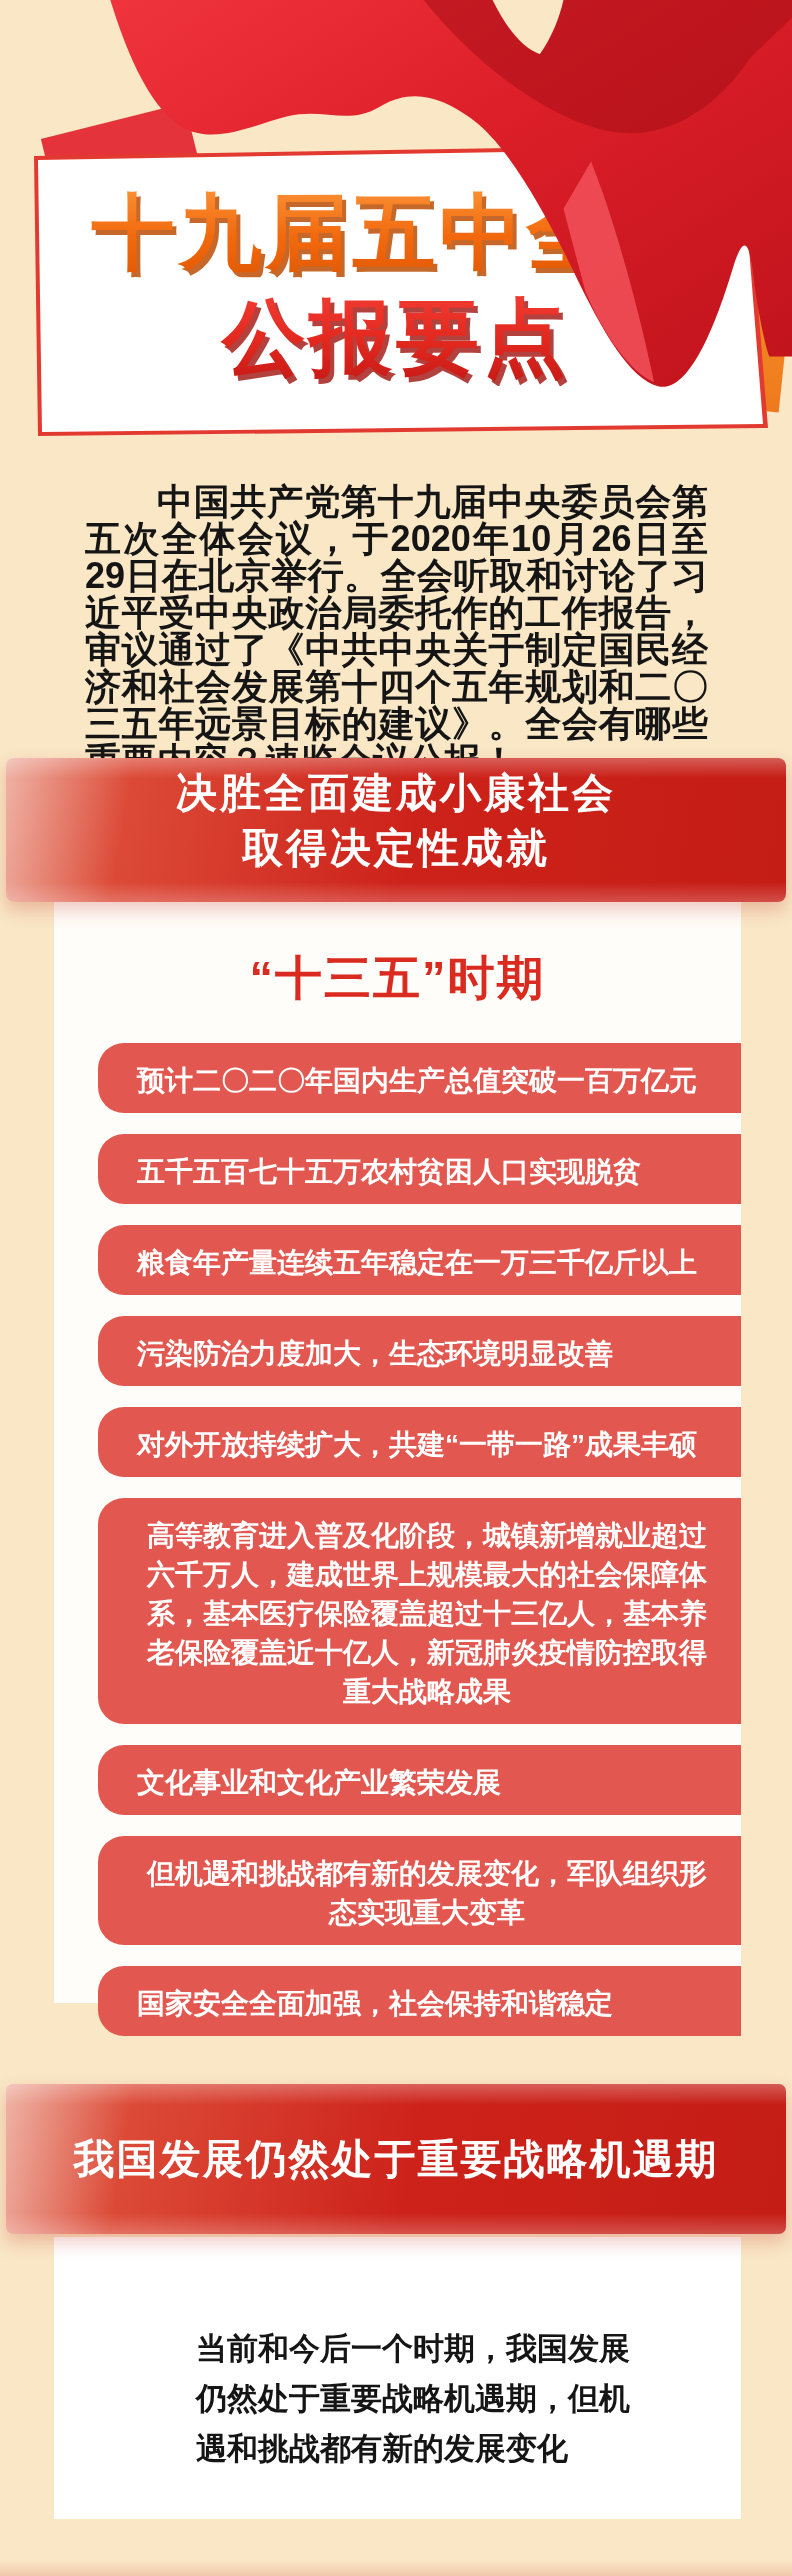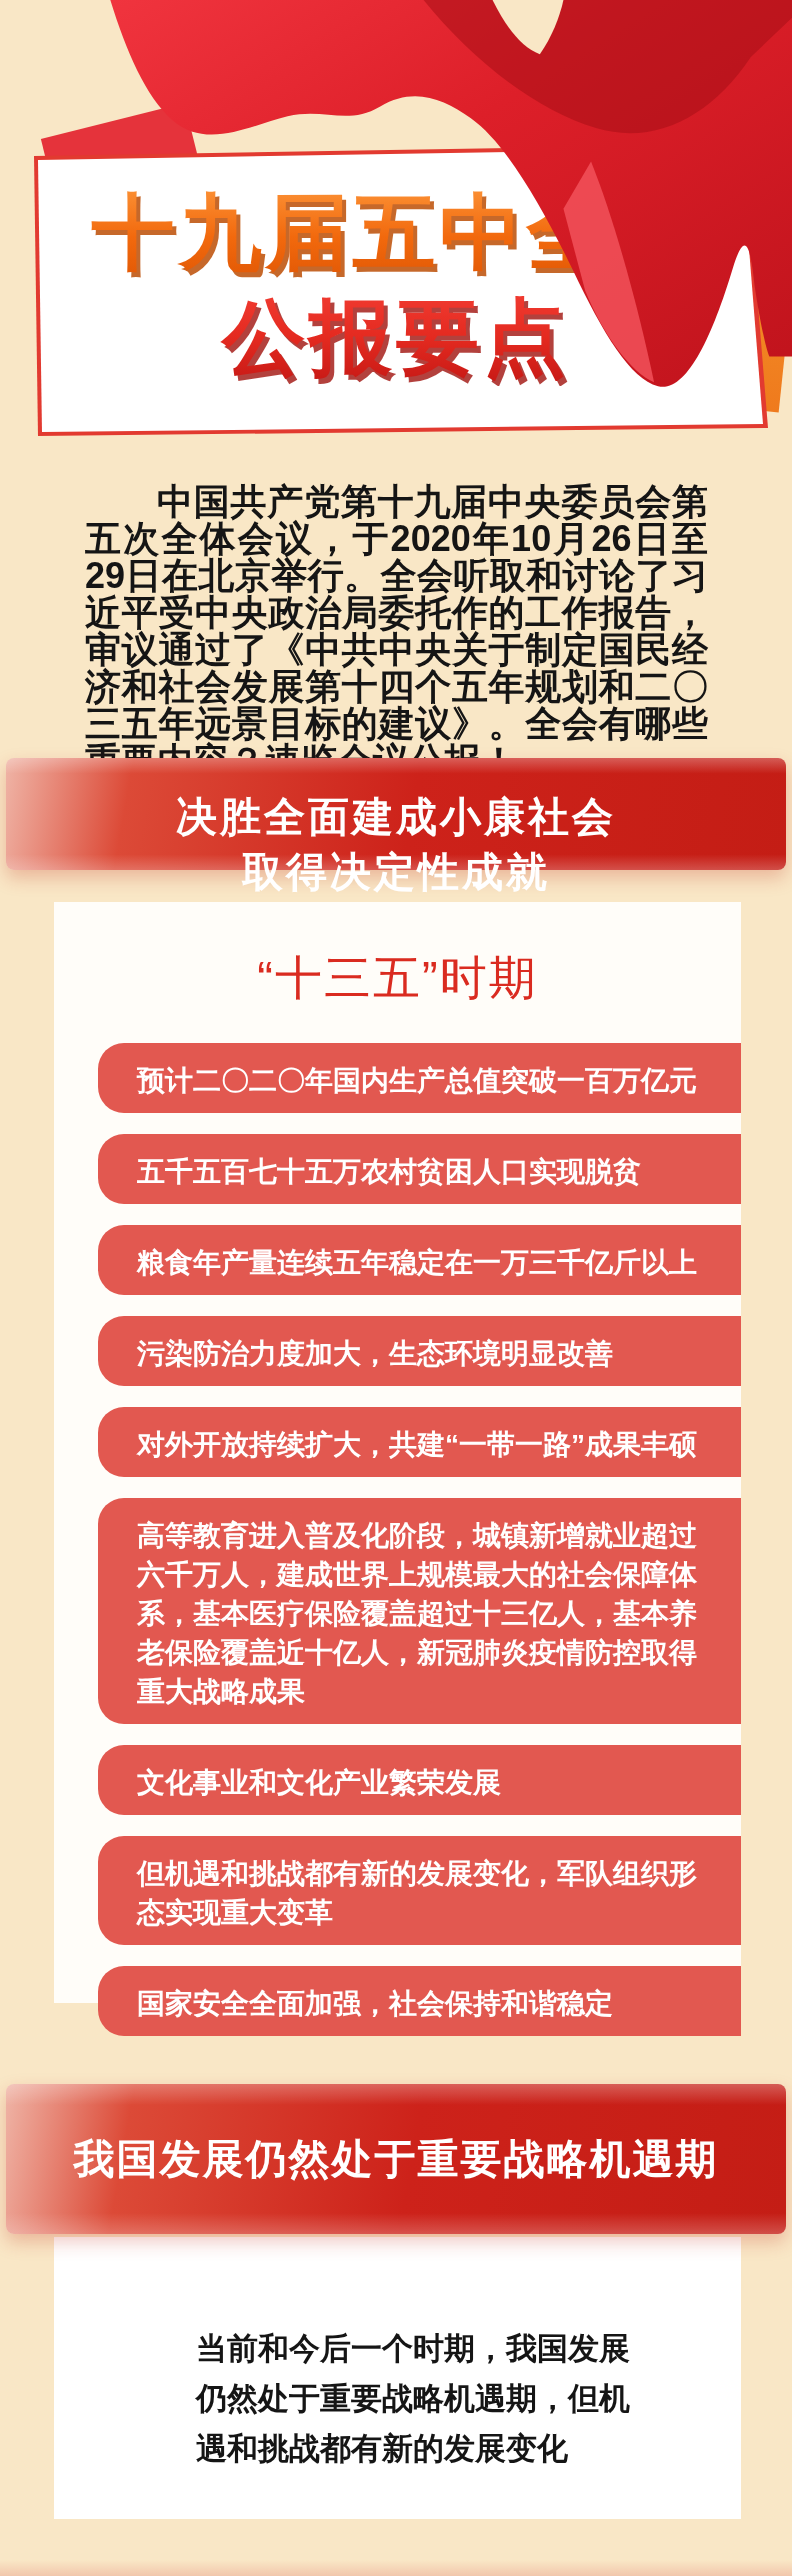--- a/index.html
+++ b/index.html
@@ -71,44 +71,44 @@
   
   .banner{
     position:absolute;left:6px;right:6px;z-index:5;
     border-radius:8px;
     background:
       linear-gradient(to bottom,rgba(255,255,255,.28),rgba(255,255,255,0) 14%,rgba(255,255,255,0) 86%,rgba(255,255,255,.22)),
       linear-gradient(100deg,#efb4a6 0%,#dc4a37 16%,var(--accent-red) 52%,#c41d15 100%);
     box-shadow:0 8px 18px rgba(190,40,25,.25);
     color:#ffffff;text-align:center;
   }
-  .banner1{top:758px;height:112px;padding-top:32px;}
+  .banner1{top:758px;height:144px;padding-top:8px;}
   .banner1 .bline{font-size:41px;line-height:55px;font-weight:900;letter-spacing:3px;}
-  .banner2{top:2084px;height:150px;}
+  .banner2{top:2084px;height:150px;border-radius:7px;}
   .banner2 .bline{font-size:41px;line-height:150px;font-weight:900;letter-spacing:2px;}
   
   .card1{
     position:absolute;left:54px;top:902px;width:687px;height:1101px;z-index:4;
     background:#fffdf9;
   }
   .subheading{
     margin-top:45px;
     text-align:center;
-    font-size:47px;font-weight:400;letter-spacing:2px;
+    font-size:47px;font-weight:700;letter-spacing:2px;
     color:var(--heading-red);
   }
   .pill-list{margin-top:33px;}
   .pill{
     margin-left:44px;margin-bottom:21px;
     min-height:63px;
     border-radius:26px 0 0 26px;
     background:var(--pill-red);
     display:flex;align-items:center;
     padding:18px 24px 13px 39px;
-    color:#ffffff;font-size:28px;font-weight:700;line-height:39px;
+    color:#ffffff;font-size:28px;font-weight:700;line-height:39px;text-align:center;
   }
   
   .card2{
     position:absolute;left:54px;top:2237px;width:687px;height:282px;z-index:4;
     background:#ffffff;
     padding-left:16px;
   }
   .card2-text{
     margin:87px 0 0 126px;width:458px;
     font-size:31px;font-weight:700;line-height:50px;

